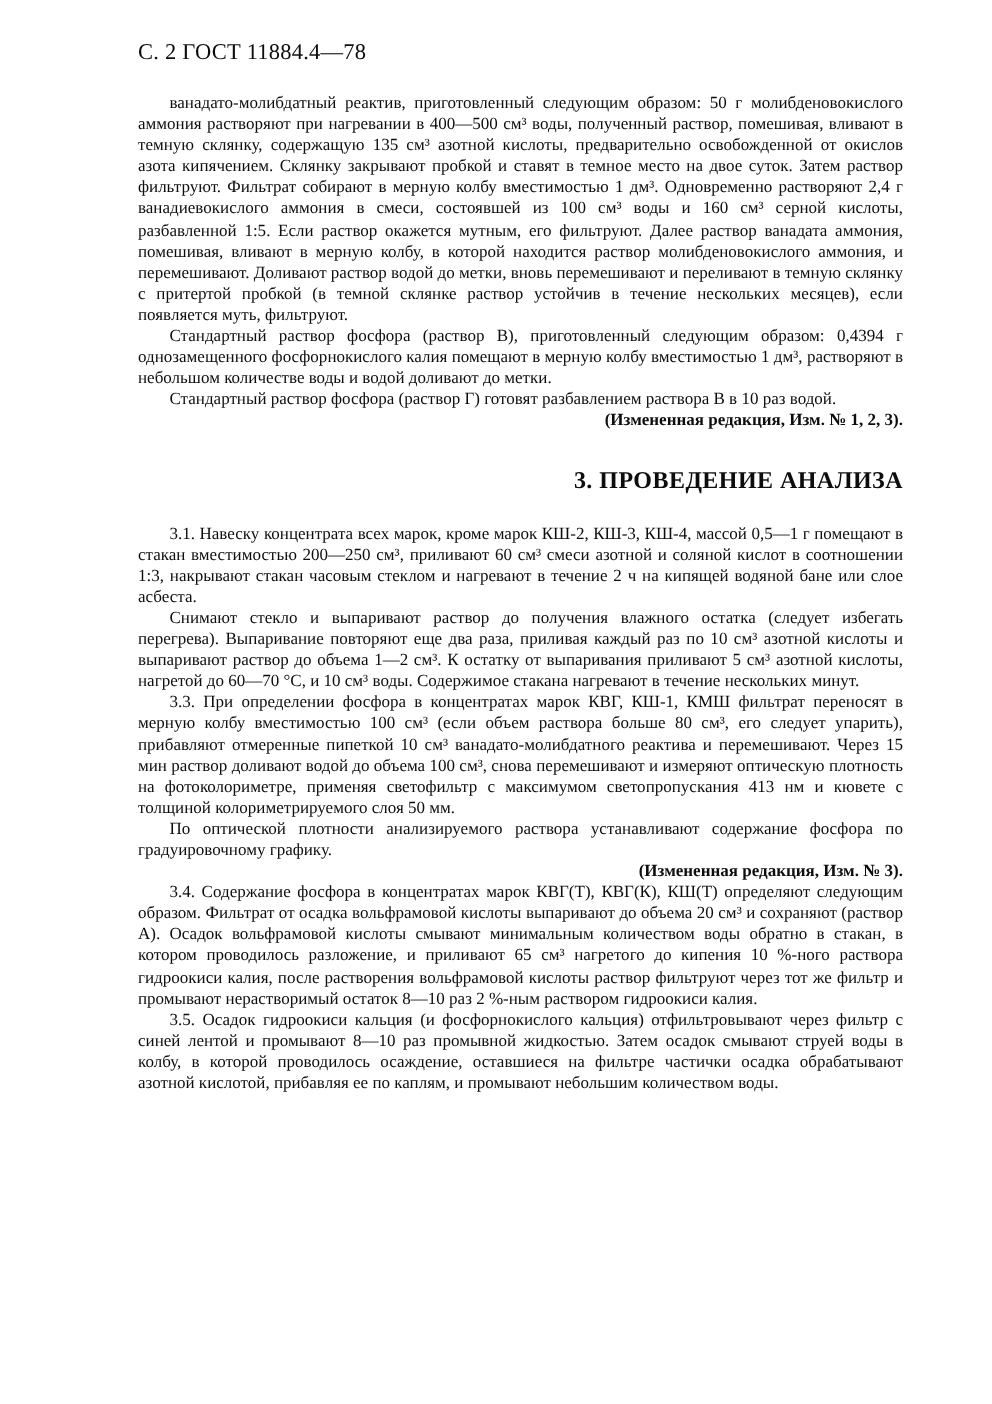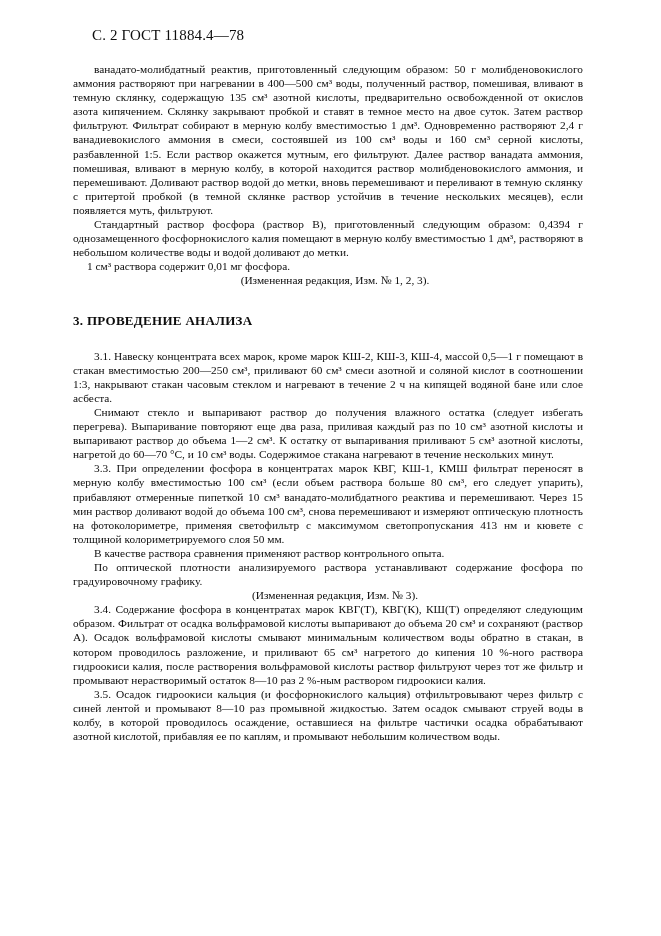--- a/index.html
+++ b/index.html
@@ -34,21 +34,21 @@
     top: 27px;
     font-size: 15px;
     letter-spacing: 0.15px;
     white-space: nowrap;
     margin-left: 16px;
   }
 
   
   .content {
     position: absolute;
-    left: 73px;
+    left: 92px;
     top: 62px;
     width: 510px;
     font-size: 11.35px;
     line-height: 14.1px;
     text-align: justify;
     text-justify: inter-word;
   }
 
   p.para {
     margin: 0;
@@ -56,29 +56,29 @@
     text-align: justify;
     hyphens: manual;
   }
   p.para.small-indent {
     text-indent: 14px;
   }
 
   p.bold-note {
     margin: 0;
     text-indent: 14px;
-    font-weight: normal;
-    text-align: center;
+    font-weight: bold;
+    text-align: right;
   }
 
   h2.section-title {
     margin: 0;
-    font-size: 13px;
+    font-size: 16px;
     font-weight: bold;
-    text-align: left;
+    text-align: right;
     letter-spacing: 0.3px;
     text-indent: 0;
   }
   .gap-md { height: 21px; }
   .gap-lg { height: 26px; }
 
   
   p.para:last-line { text-align: left; }
 </style>
 </head>
@@ -88,40 +88,39 @@
 
   <div class="page-header">С. 2  ГОСТ 11884.4—78</div>
 
   <div class="content">
 
     <p class="para">ванадато-молибдатный реактив, приготовленный следующим образом: 50 г молибденовокислого аммония растворяют при нагревании в 400—500 см³ воды, полученный раствор, помешивая, вливают в темную склянку, содержащую 135 см³ азотной кислоты, предварительно освобожденной от окислов азота кипячением. Склянку закрывают пробкой и ставят в темное место на двое суток. Затем раствор фильтруют. Фильтрат собирают в мерную колбу вместимостью 1 дм³. Одновременно растворяют 2,4 г ванадиевокислого аммония в смеси, состоявшей из 100 см³ воды и 160 см³ серной кислоты, разбавленной 1:5. Если раствор окажется мутным, его фильтруют. Далее раствор ванадата аммония, помешивая, вливают в мерную колбу, в которой находится раствор молибденовокислого аммония, и перемешивают. Доливают раствор водой до метки, вновь перемешивают и переливают в темную склянку с притертой пробкой (в темной склянке раствор устойчив в течение нескольких месяцев), если появляется муть, фильтруют.</p>
 
     <p class="para">Стандартный раствор фосфора (раствор В), приготовленный следующим образом: 0,4394 г однозамещенного фосфорнокислого калия помещают в мерную колбу вместимостью 1 дм³, растворяют в небольшом количестве воды и водой доливают до метки.</p>
 
 
+    <p class="para">Стандартный раствор фосфора (раствор Г) готовят разбавлением раствора В в 10 раз водой.</p>
 
-    <p class="para small-indent">1 см³ раствора содержит 0,01 мг фосфора.</p>
 
     <p class="bold-note">(Измененная редакция, Изм. № 1, 2, 3).</p>
 
     <div class="gap-lg"></div>
 
     <h2 class="section-title">3. ПРОВЕДЕНИЕ АНАЛИЗА</h2>
 
     <div class="gap-md"></div>
 
     <p class="para">3.1. Навеску концентрата всех марок, кроме марок КШ-2, КШ-3, КШ-4, массой 0,5—1 г помещают в стакан вместимостью 200—250 см³, приливают 60 см³ смеси азотной и соляной кислот в соотношении 1:3, накрывают стакан часовым стеклом и нагревают в течение 2 ч на кипящей водяной бане или слое асбеста.</p>
 
     <p class="para">Снимают стекло и выпаривают раствор до получения влажного остатка (следует избегать перегрева). Выпаривание повторяют еще два раза, приливая каждый раз по 10 см³ азотной кислоты и выпаривают раствор до объема 1—2 см³. К остатку от выпаривания приливают 5 см³ азотной кислоты, нагретой до 60—70 °С, и 10 см³ воды. Содержимое стакана нагревают в течение нескольких минут.</p>
 
 
 
     <p class="para">3.3. При определении фосфора в концентратах марок КВГ, КШ-1, КМШ фильтрат переносят в мерную колбу вместимостью 100 см³ (если объем раствора больше 80 см³, его следует упарить), прибавляют отмеренные пипеткой 10 см³ ванадато-молибдатного реактива и перемешивают. Через 15 мин раствор доливают водой до объема 100 см³, снова перемешивают и измеряют оптическую плотность на фотоколориметре, применяя светофильтр с максимумом светопропускания 413 нм и кювете с толщиной колориметрируемого слоя 50 мм.</p>
 
-    <p class="para">В качестве раствора сравнения применяют раствор контрольного опыта.</p>
 
     <p class="para">По оптической плотности анализируемого раствора устанавливают содержание фосфора по градуировочному графику.</p>
 
     <p class="bold-note">(Измененная редакция, Изм. № 3).</p>
 
     <p class="para">3.4. Содержание фосфора в концентратах марок КВГ(Т), КВГ(К), КШ(Т) определяют следующим образом. Фильтрат от осадка вольфрамовой кислоты выпаривают до объема 20 см³ и сохраняют (раствор А). Осадок вольфрамовой кислоты смывают минимальным количеством воды обратно в стакан, в котором проводилось разложение, и приливают 65 см³ нагретого до кипения 10 %-ного раствора гидроокиси калия, после растворения вольфрамовой кислоты раствор фильтруют через тот же фильтр и промывают нерастворимый остаток 8—10 раз 2 %-ным раствором гидроокиси калия.</p>
 
 
     <p class="para">3.5. Осадок гидроокиси кальция (и фосфорнокислого кальция) отфильтровывают через фильтр с синей лентой и промывают 8—10 раз промывной жидкостью. Затем осадок смывают струей воды в колбу, в которой проводилось осаждение, оставшиеся на фильтре частички осадка обрабатывают азотной кислотой, прибавляя ее по каплям, и промывают небольшим количеством воды.</p>
 

